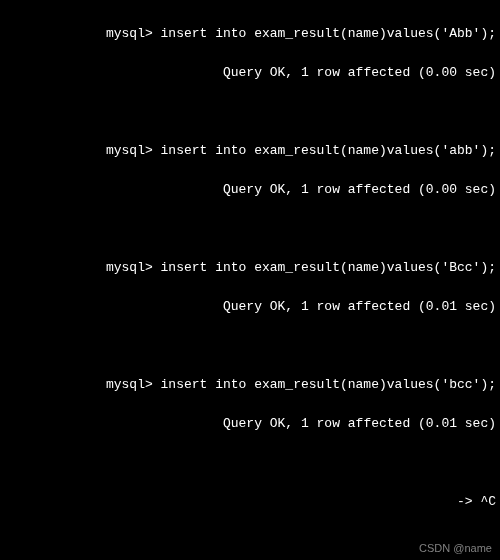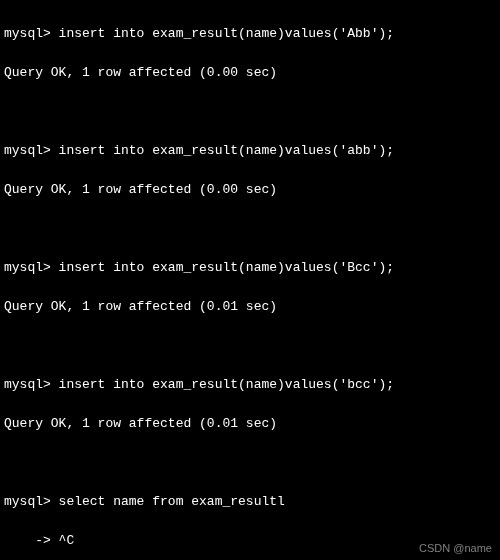--- a/index.html
+++ b/index.html
@@ -17,20 +17,21 @@
       height: 560px;
       padding: 4px;
       overflow: hidden;
       position: relative;
     }
     .terminal {
       white-space: pre;
     }
     .line {
       display: block;
+      text-align: right;
     }
     .watermark {
       position: absolute;
       bottom: 4px;
       right: 8px;
       color: #808080;
       font-size: 11px;
       font-family: Arial, sans-serif;
     }
   </style>
@@ -43,21 +44,20 @@
 <span class="line"> </span>
 <span class="line"><span>mysql&gt; </span><span>insert into exam_result(name)values('</span><span>abb</span><span>');</span></span>
 <span class="line">Query OK, 1 row affected (0.00 sec)</span>
 <span class="line"> </span>
 <span class="line"><span>mysql&gt; </span><span>insert into exam_result(name)values('</span><span>Bcc</span><span>');</span></span>
 <span class="line">Query OK, 1 row affected (0.01 sec)</span>
 <span class="line"> </span>
 <span class="line"><span>mysql&gt; </span><span>insert into exam_result(name)values('</span><span>bcc</span><span>');</span></span>
 <span class="line">Query OK, 1 row affected (0.01 sec)</span>
 <span class="line"> </span>
-<span class="line"><span>mysql&gt; </span><span>select name from exam_resultl</span></span>
 <span class="line"><span>    -&gt; </span><span>^C</span></span>
 
 
 
 
 
 
 
 
 

